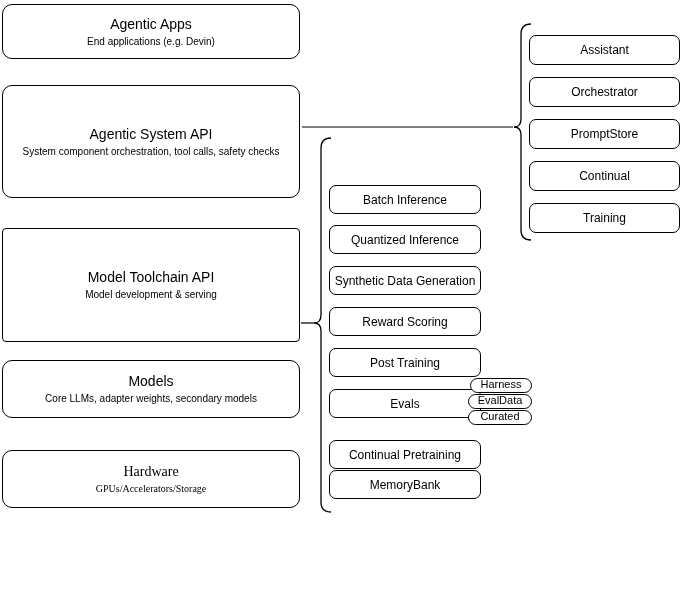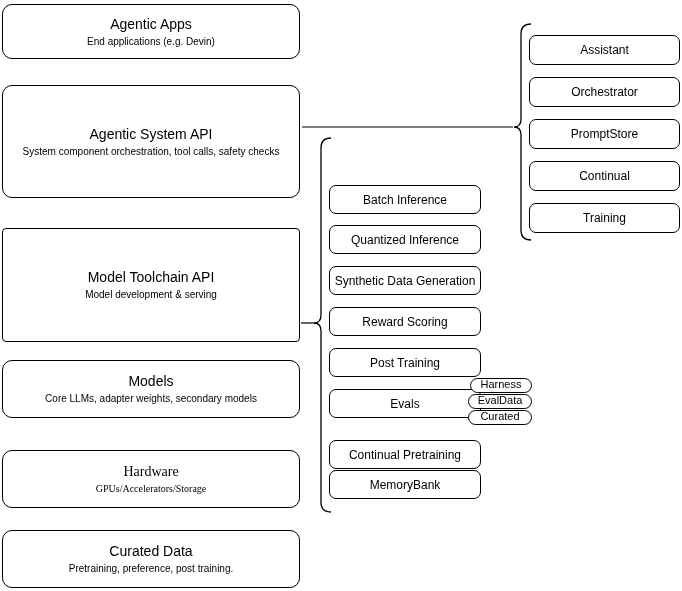--- a/index.html
+++ b/index.html
@@ -84,24 +84,20 @@
     <div class="s">Model development &amp; serving</div>
   </div>
   <div class="lbox b4">
     <div class="t">Models</div>
     <div class="s">Core LLMs, adapter weights, secondary models</div>
   </div>
   <div class="lbox b5">
     <div class="t">Hardware</div>
     <div class="s">GPUs/Accelerators/Storage</div>
   </div>
-  <div class="lbox b6">
-    <div class="t">Curated Data</div>
-    <div class="s">Pretraining, preference, post training.</div>
-  </div>
 
   <div class="mbox m1">
     <span>Batch Inference</span>
   </div>
   <div class="mbox m2">
     <span>Quantized Inference</span>
   </div>
   <div class="mbox m4">
     <span>Reward Scoring</span>
   </div>

